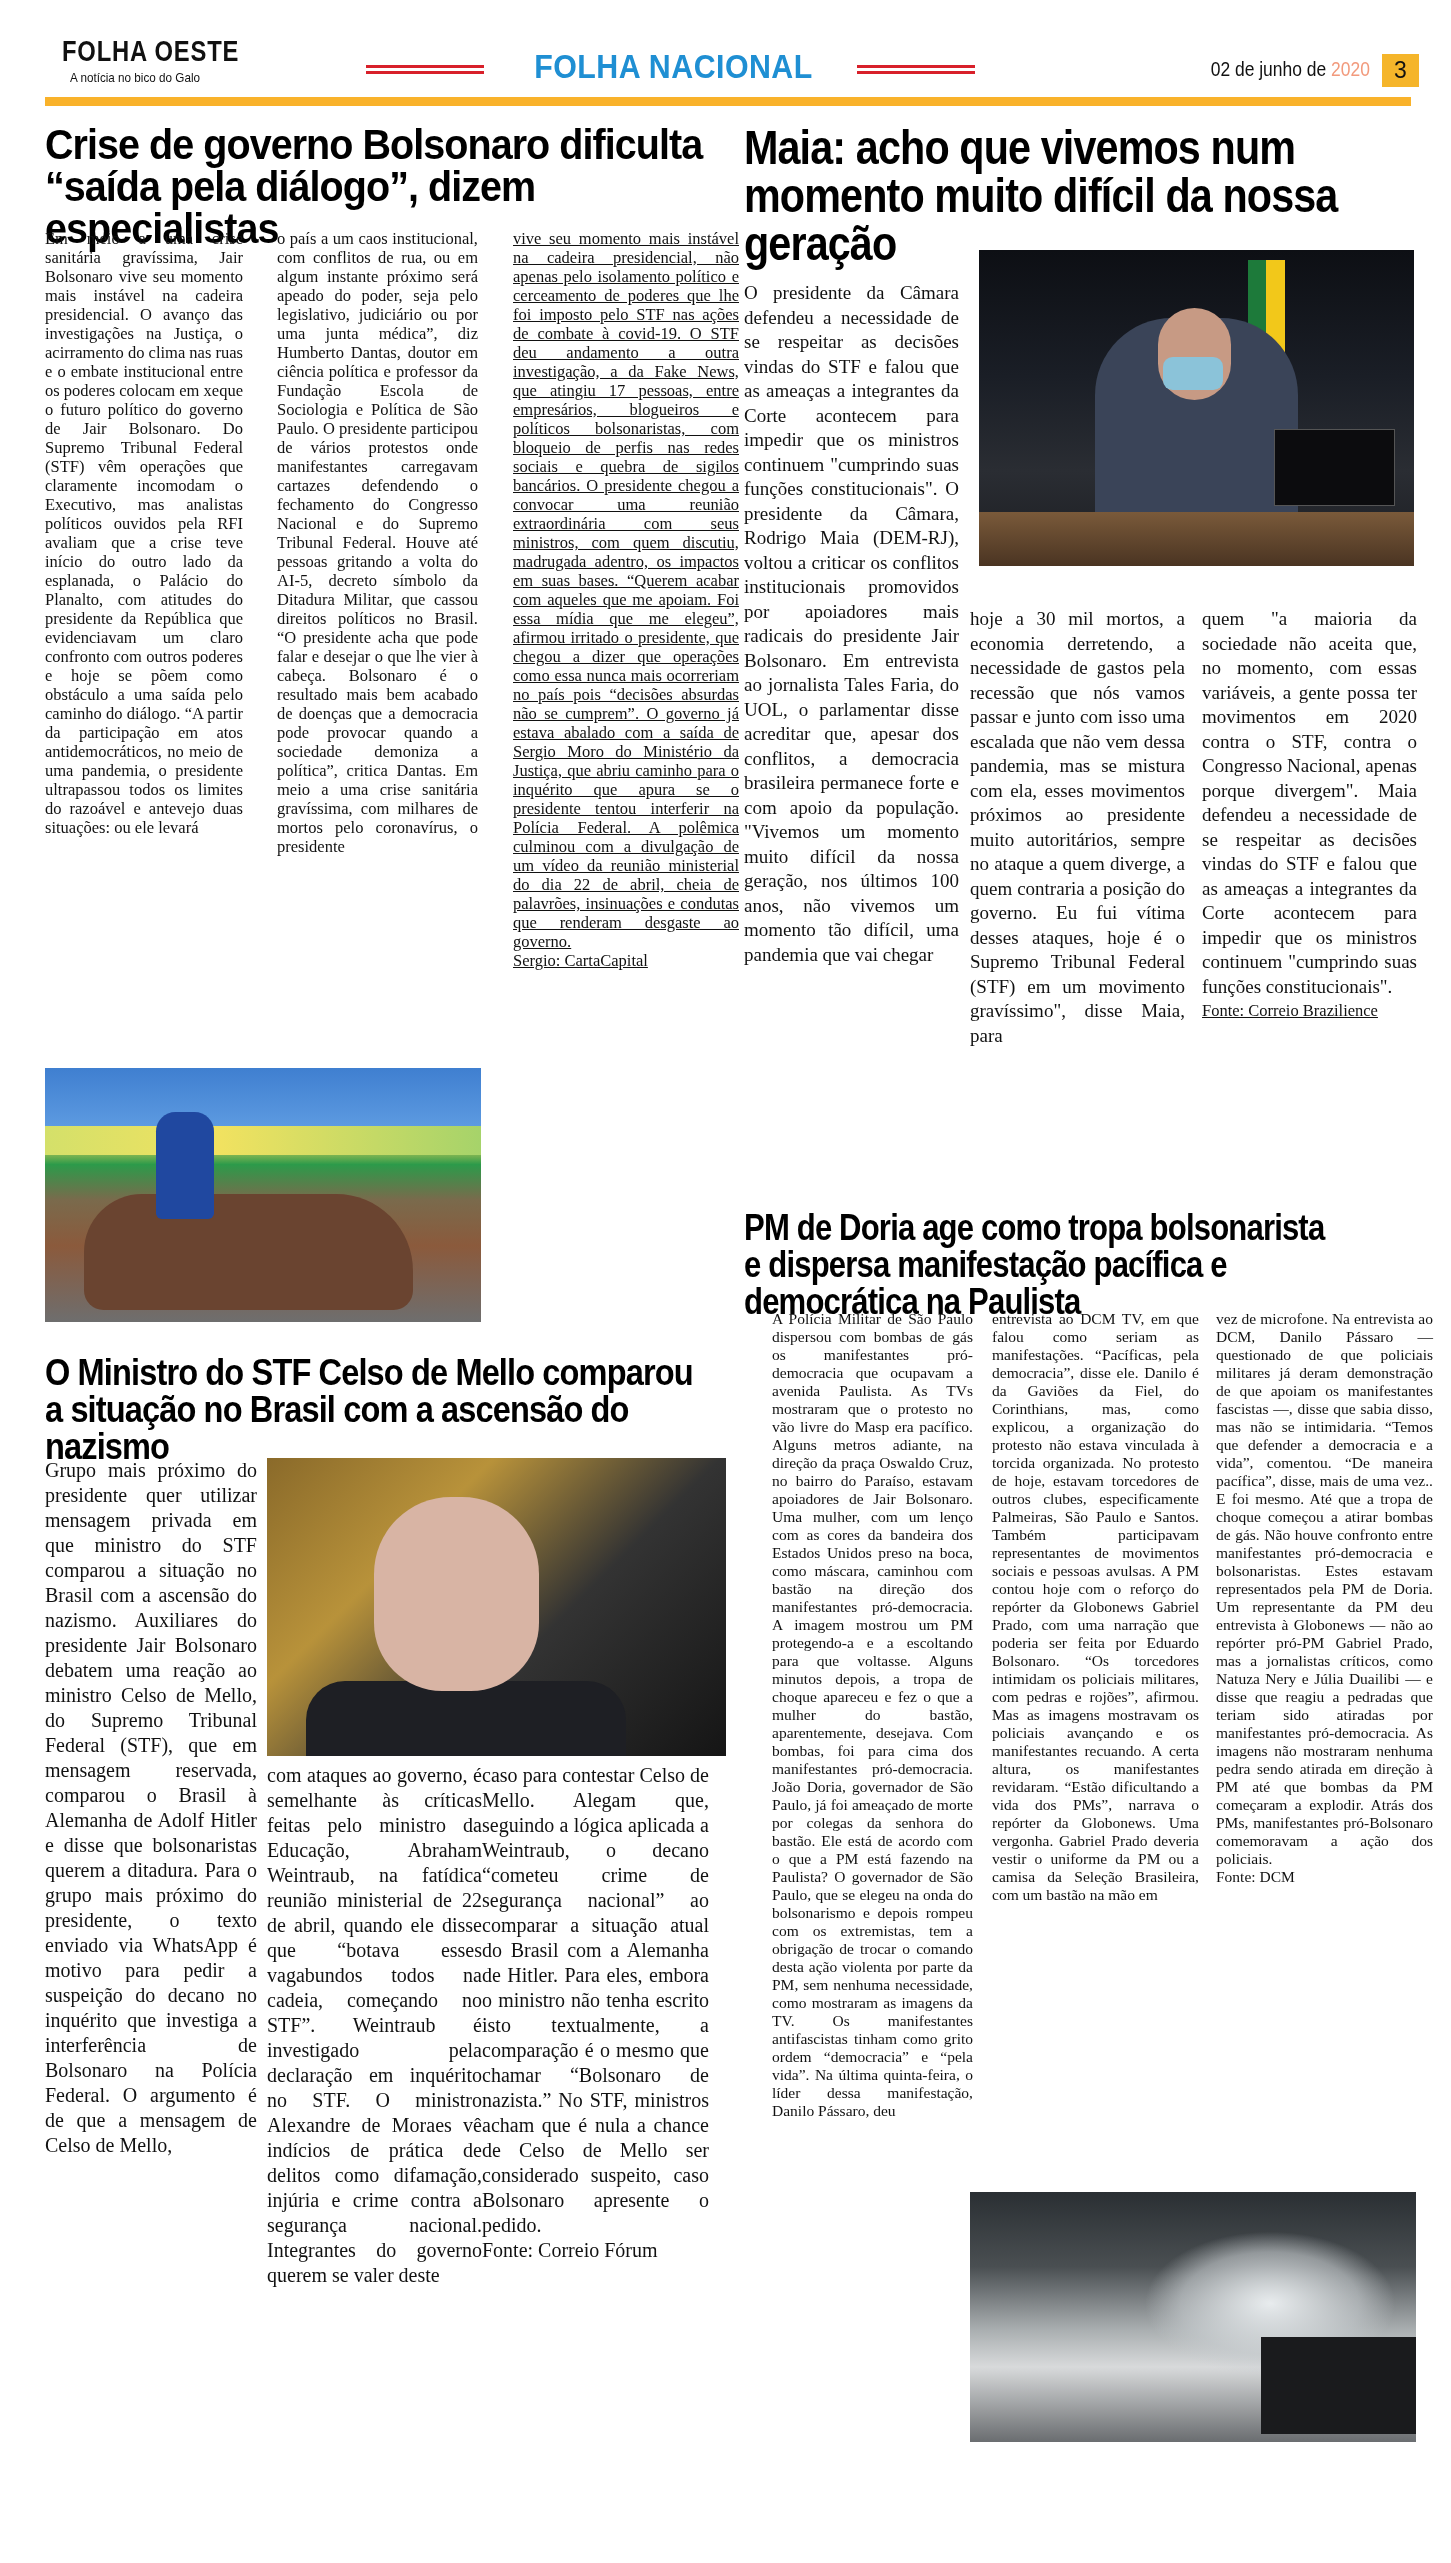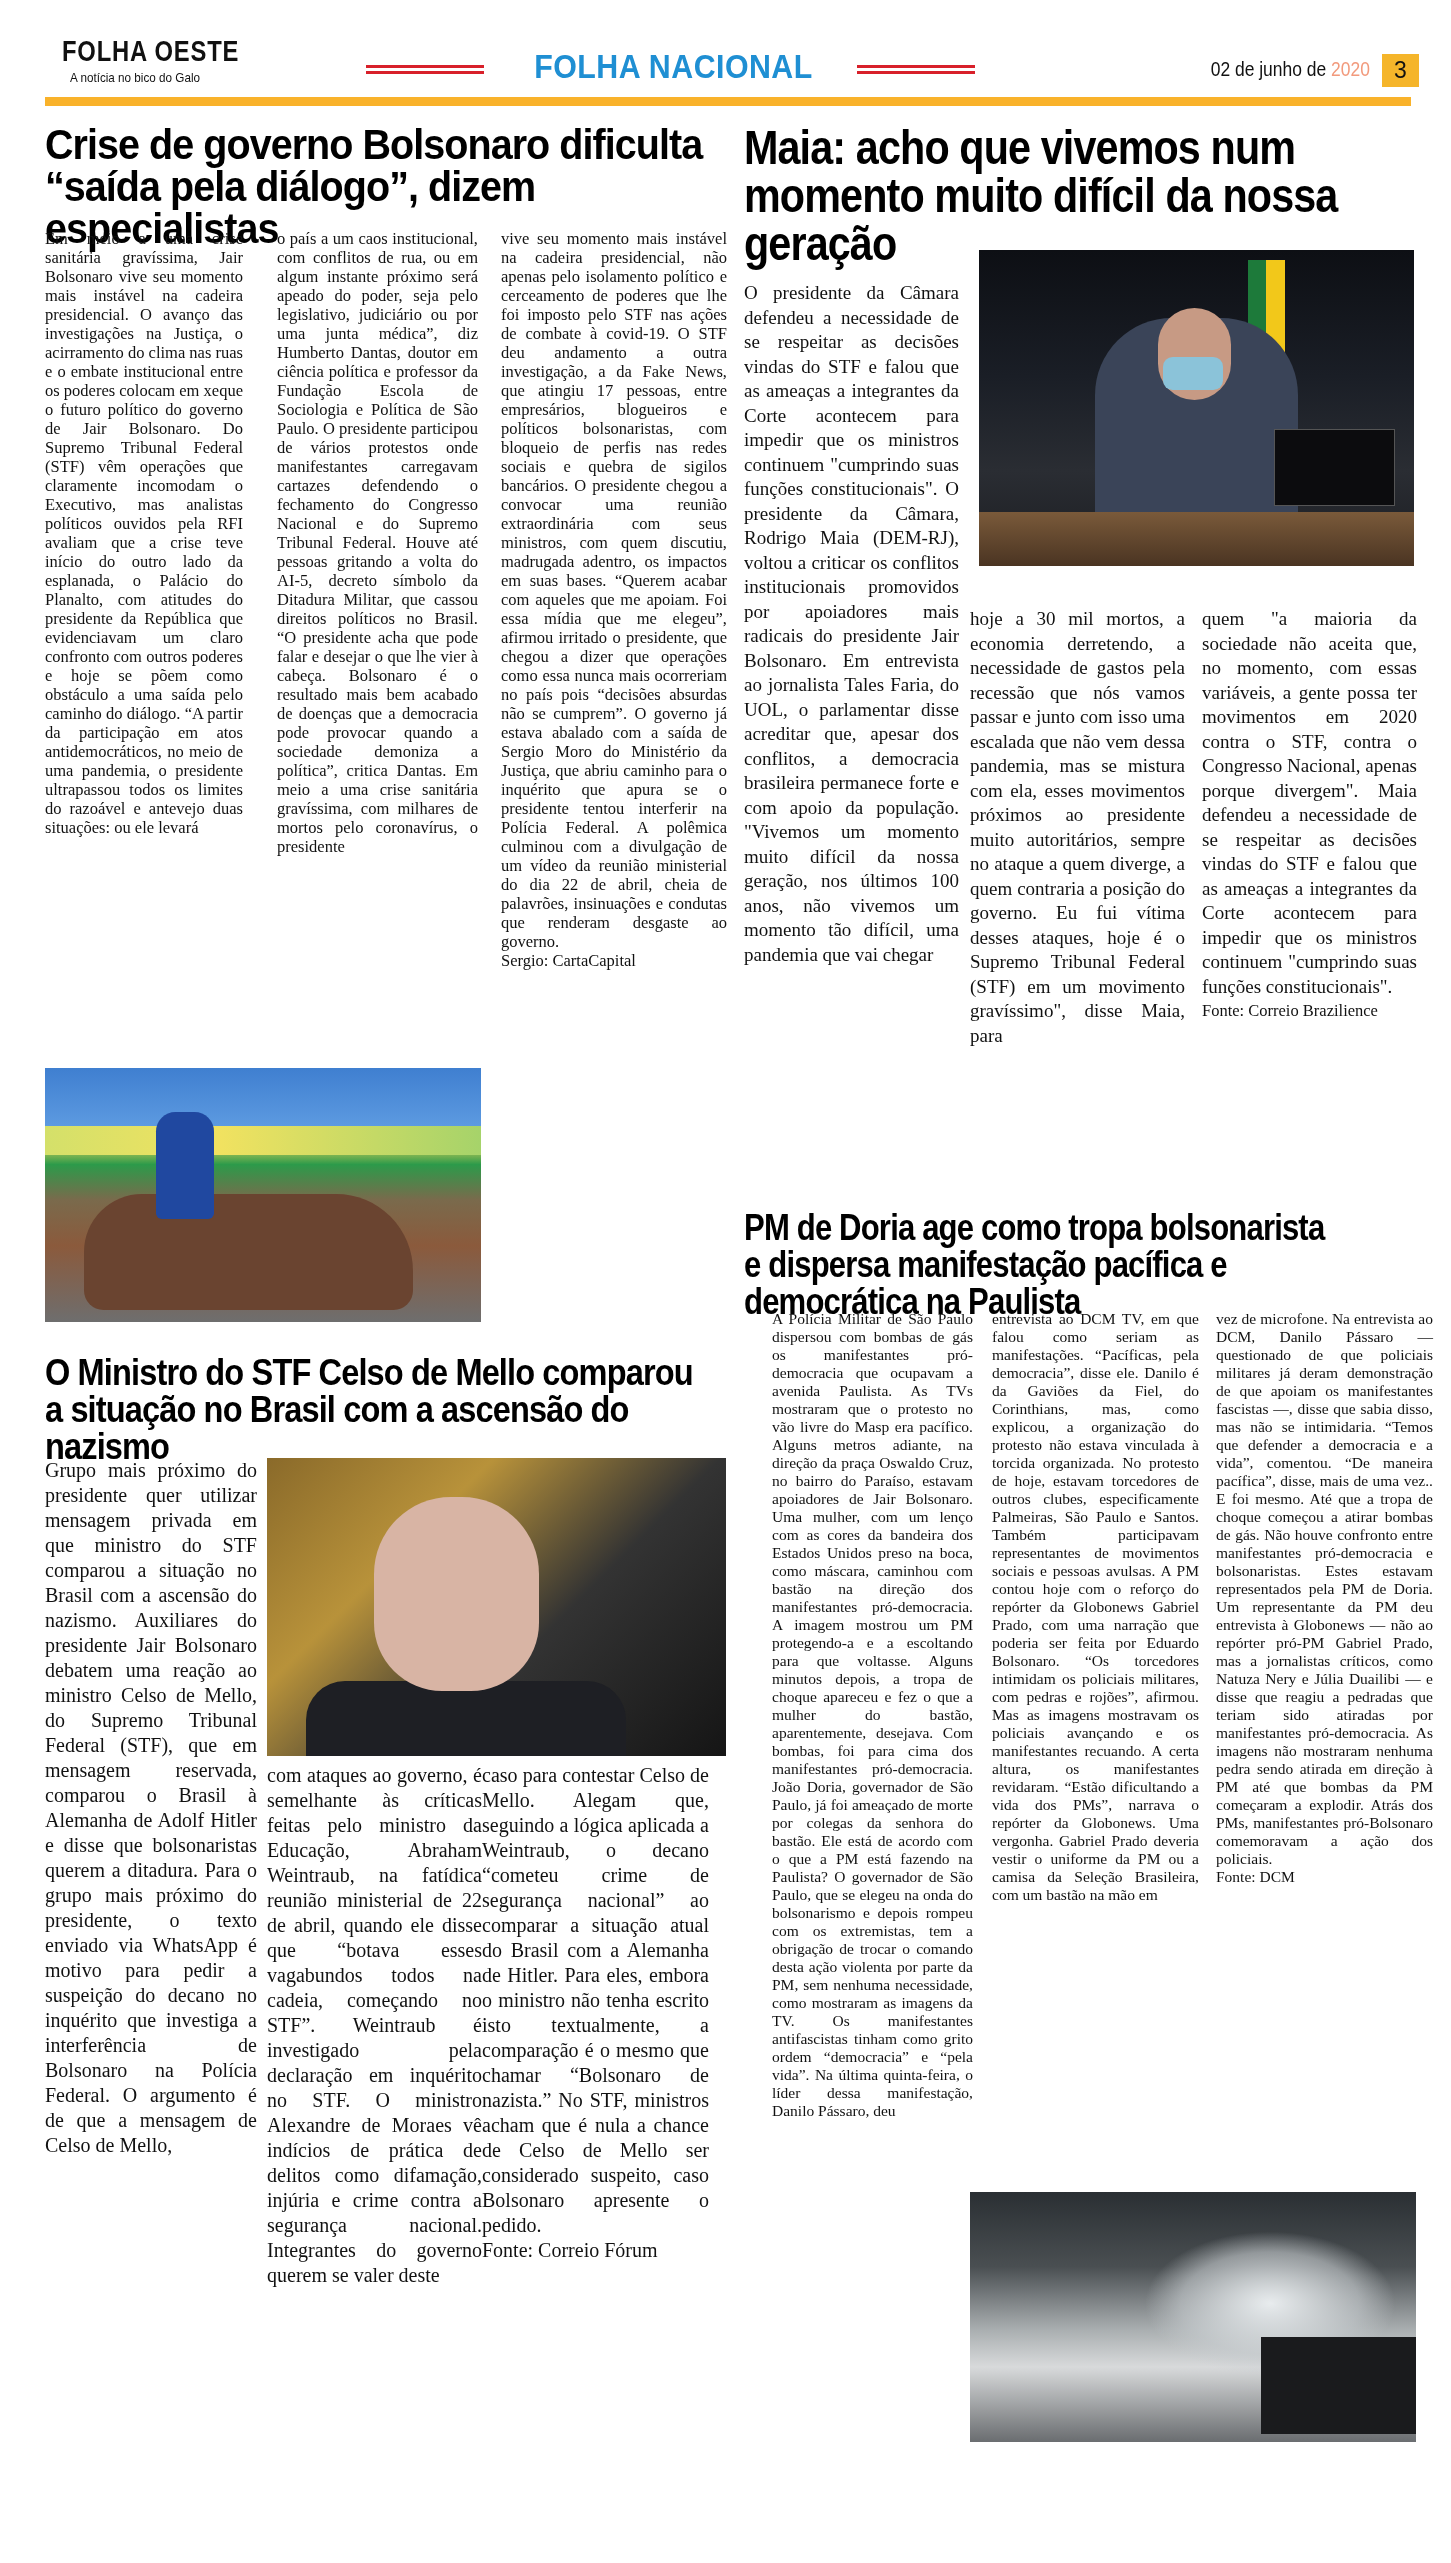--- a/index.html
+++ b/index.html
@@ -76,21 +76,21 @@
     <span class="year">2020</span>
   </div>
   <div class="page-num">3</div>
   <div class="top-bar"></div>
 </header>
 
 <article>
   <h1 class="headline" style="left:45px; top:124px; width:717px; font-size:42px; transform:scaleX(0.94);">Crise de governo Bolsonaro dificulta “saída pela diálogo”, dizem especialistas</h1>
   <div class="col" style="left:45px; top:229px; width:198px; height:852px;">Em meio a uma crise sanitária gravíssima, Jair Bolsonaro vive seu momento mais instável na cadeira presidencial. O avanço das investigações na Justiça, o acirramento do clima nas ruas e o embate institucional entre os poderes colocam em xeque o futuro político do governo de Jair Bolsonaro. Do Supremo Tribunal Federal (STF) vêm operações que claramente incomodam o Executivo, mas analistas políticos ouvidos pela RFI avaliam que a crise teve início do outro lado da esplanada, o Palácio do Planalto, com atitudes do presidente da República que evidenciavam um claro confronto com outros poderes e hoje se põem como obstáculo a uma saída pelo caminho do diálogo. “A partir da participação em atos antidemocráticos, no meio de uma pandemia, o presidente ultrapassou todos os limites do razoável e antevejo duas situações: ou ele levará</div>
   <div class="col" style="left:277px; top:229px; width:201px; height:852px;">o país a um caos institucional, com conflitos de rua, ou em algum instante próximo será apeado do poder, seja pelo legislativo, judiciário ou por uma junta médica”, diz Humberto Dantas, doutor em ciência política e professor da Fundação Escola de Sociologia e Política de São Paulo. O presidente participou de vários protestos onde manifestantes carregavam cartazes defendendo o fechamento do Congresso Nacional e do Supremo Tribunal Federal. Houve até pessoas gritando a volta do AI-5, decreto símbolo da Ditadura Militar, que cassou direitos políticos no Brasil. “O presidente acha que pode falar e desejar o que lhe vier à cabeça. Bolsonaro é o resultado mais bem acabado de doenças que a democracia pode provocar quando a sociedade demoniza a política”, critica Dantas. Em meio a uma crise sanitária gravíssima, com milhares de mortos pelo coronavírus, o presidente</div>
-  <div class="col" style="left:501px; top:229px; width:226px; height:1095px;">
+  <div class="col" style="left:513px; top:229px; width:226px; height:1095px;text-decoration:underline;">
     <span>vive seu momento mais instável na cadeira presidencial, não apenas pelo isolamento político e cerceamento de poderes que lhe foi imposto pelo STF nas ações de combate à covid-19. O STF deu andamento a outra investigação, a da Fake News, que atingiu 17 pessoas, entre empresários, blogueiros e políticos bolsonaristas, com bloqueio de perfis nas redes sociais e quebra de sigilos bancários. O presidente chegou a convocar uma reunião extraordinária com seus ministros, com quem discutiu, madrugada adentro, os impactos em suas bases. “Querem acabar com aqueles que me apoiam. Foi essa mídia que me elegeu”, afirmou irritado o presidente, que chegou a dizer que operações como essa nunca mais ocorreriam no país pois “decisões absurdas não se cumprem”. O governo já estava abalado com a saída de Sergio Moro do Ministério da Justiça, que abriu caminho para o inquérito que apura se o presidente tentou interferir na Polícia Federal. A polêmica culminou com a divulgação de um vídeo da reunião ministerial do dia 22 de abril, cheia de palavrões, insinuações e condutas que renderam desgaste ao governo.</span>
     <span class="source">Sergio: CartaCapital</span>
   </div>
   <div class="photo photo-horse">
     <div class="banner"></div>
     <div class="horse"></div>
     <div class="rider"></div>
   </div>
 </article>
 
@@ -101,21 +101,21 @@
     <div class="man"></div>
     <div class="face"></div>
     <div class="mask"></div>
     <div class="laptop"></div>
     <div class="desk"></div>
   </div>
   <div class="col narrowface" style="left:744px; top:244px; width:215px; height:949px; shape-outside:none;">O presidente da Câmara defendeu a necessidade de se respeitar as decisões vindas do STF e falou que as ameaças a integrantes da Corte acontecem para impedir que os ministros continuem "cumprindo suas funções constitucionais". O presidente da Câmara, Rodrigo Maia (DEM-RJ), voltou a criticar os conflitos institucionais promovidos por apoiadores mais radicais do presidente Jair Bolsonaro. Em entrevista ao jornalista Tales Faria, do UOL, o parlamentar disse acreditar que, apesar dos conflitos, a democracia brasileira permanece forte e com apoio da população. "Vivemos um momento muito difícil da nossa geração, nos últimos 100 anos, não vivemos um momento tão difícil, uma pandemia que vai chegar</div>
   <div class="col narrowface" style="left:970px; top:570px; width:215px; height:630px;">hoje a 30 mil mortos, a economia derretendo, a necessidade de gastos pela recessão que nós vamos passar e junto com isso uma escalada que não vem dessa pandemia, mas se mistura com ela, esses movimentos próximos ao presidente muito autoritários, sempre no ataque a quem diverge, a quem contraria a posição do governo. Eu fui vítima desses ataques, hoje é o Supremo Tribunal Federal (STF) em um movimento gravíssimo", disse Maia, para</div>
   <div class="col narrowface" style="left:1202px; top:570px; width:215px; height:630px;">
     <span>quem "a maioria da sociedade não aceita que, no momento, com essas variáveis, a gente possa ter movimentos em 2020 contra o STF, contra o Congresso Nacional, apenas porque divergem". Maia defendeu a necessidade de se respeitar as decisões vindas do STF e falou que as ameaças a integrantes da Corte acontecem para impedir que os ministros continuem "cumprindo suas funções constitucionais".</span>
-    <span class="source" style="font-size:16.5px;">Fonte: Correio Brazilience</span>
+    <span class="source" style="font-size:16.5px;text-decoration:underline;">Fonte: Correio Brazilience</span>
   </div>
 </article>
 
 <article>
   <h1 class="headline" style="left:45px; top:1354px; width:756px; font-size:37px; transform:scaleX(0.88);">O Ministro do STF Celso de Mello comparou a situação no Brasil com a ascensão do nazismo</h1>
   <div class="photo photo-celso">
     <div class="suit"></div>
     <div class="head"></div>
   </div>
   <div class="col big" style="left:45px; top:1458px; width:212px; height:1085px;">Grupo mais próximo do presidente quer utilizar mensagem privada em que ministro do STF comparou a situação no Brasil com a ascensão do nazismo. Auxiliares do presidente Jair Bolsonaro debatem uma reação ao ministro Celso de Mello, do Supremo Tribunal Federal (STF), que em mensagem reservada, comparou o Brasil à Alemanha de Adolf Hitler e disse que bolsonaristas querem a ditadura. Para o grupo mais próximo do presidente, o texto enviado via WhatsApp é motivo para pedir a suspeição do decano no inquérito que investiga a interferência de Bolsonaro na Polícia Federal. O argumento é de que a mensagem de Celso de Mello,</div>

